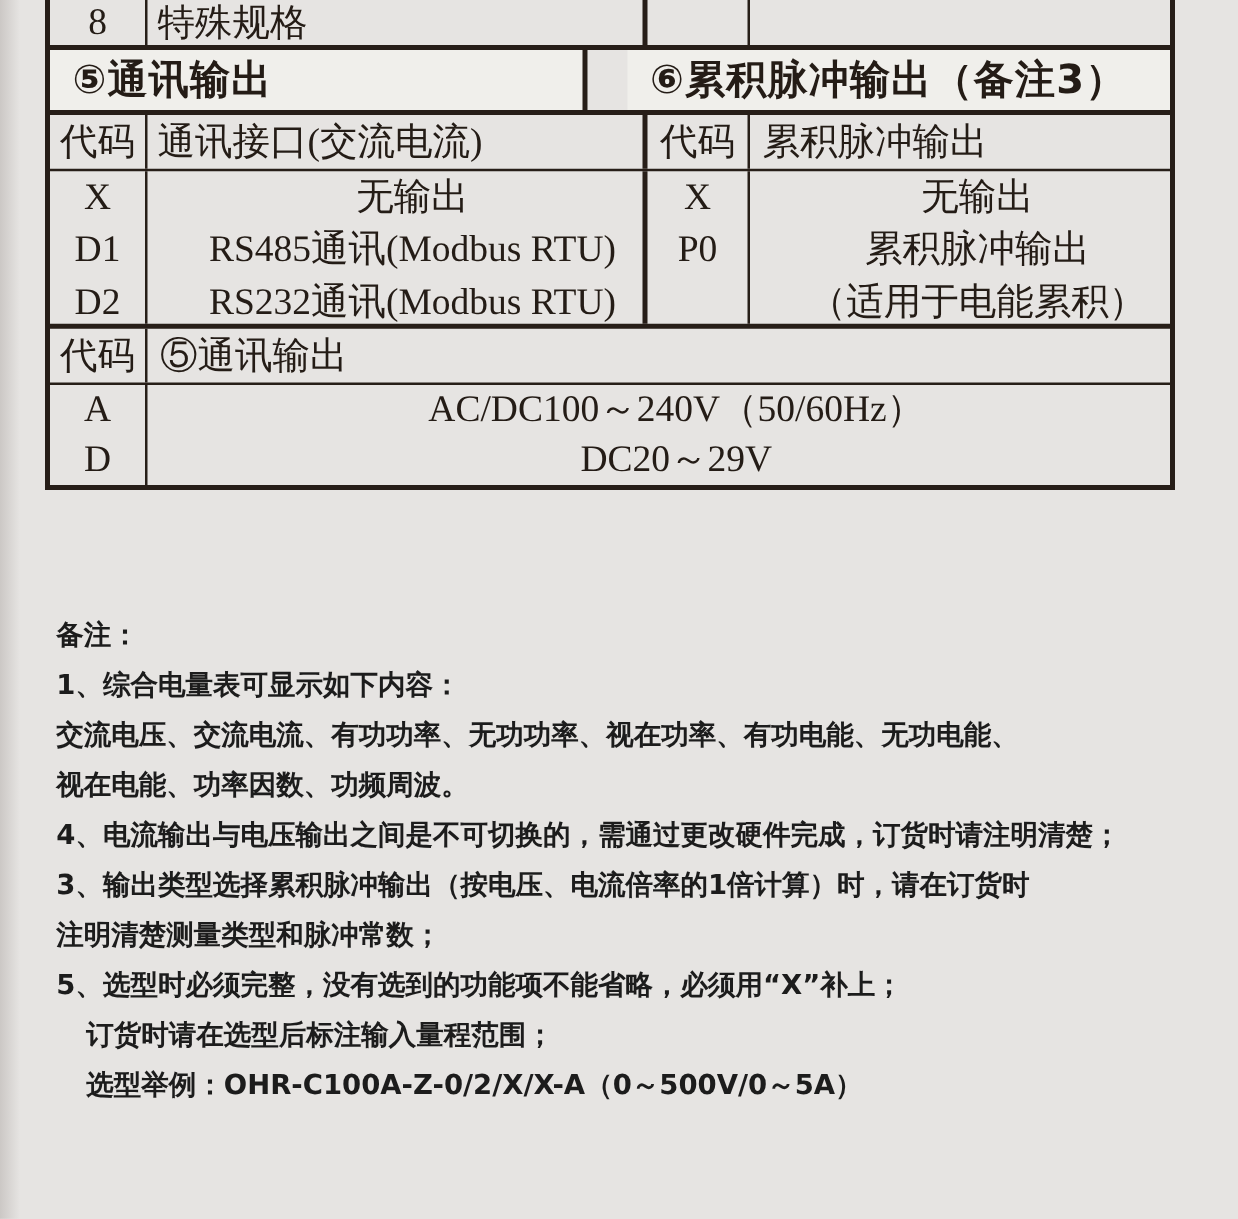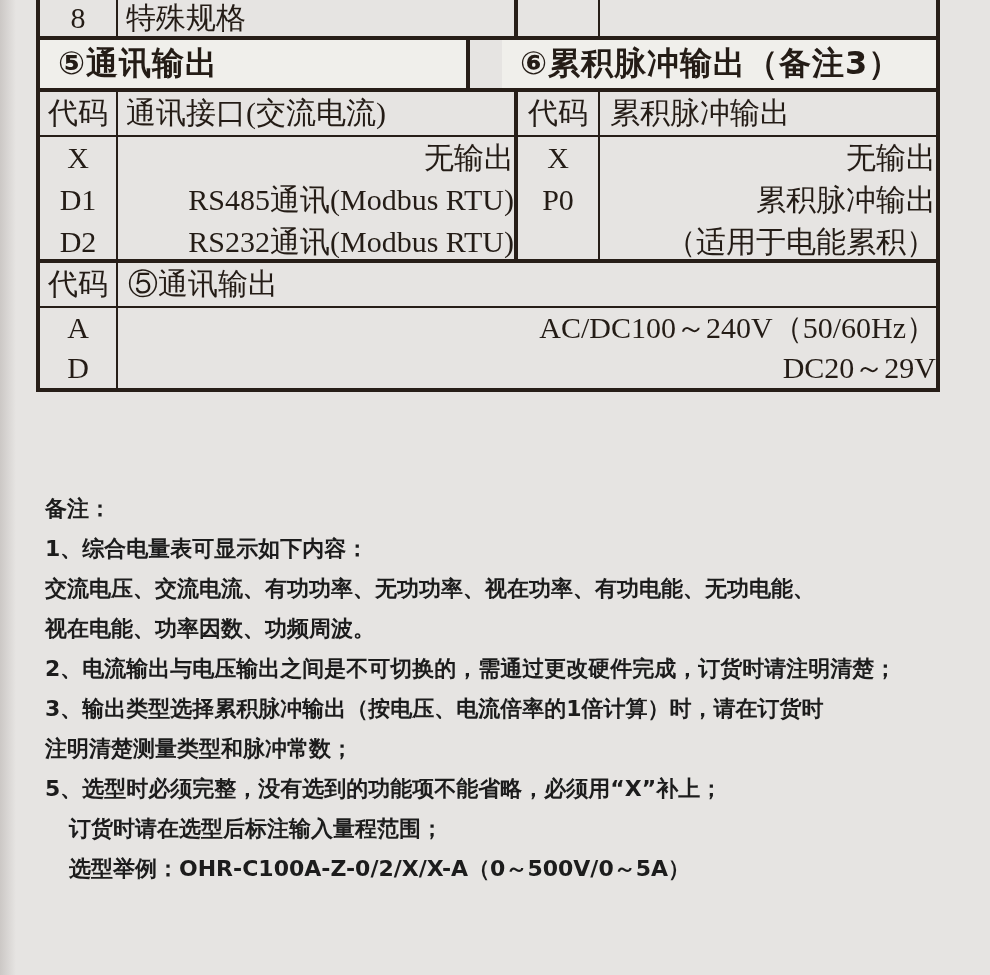--- a/index.html
+++ b/index.html
@@ -55,21 +55,21 @@
   .r1{height:52px;gap:32px;}
   .r2{height:45px;}
   .r3{height:126px;}
   .r4{height:50px;}
   .r5{height:45px;}
   .r6{height:80px;}
 
   .stack{display:block;padding:0;}
   .stack .ln{line-height:42px;height:42px;white-space:nowrap;}
   .stack.code-col .ln,.stack.codeR .ln{text-align:center;}
-  .stack.descL .ln,.stack.descR .ln,.stack.rest .ln{text-align:right;padding-left:8px;margin-left:20px;}
+  .stack.descL .ln,.stack.descR .ln,.stack.rest .ln{text-align:center;padding-left:8px;margin-left:20px;}
   .r6 .stack .ln{line-height:40px;height:40px;}
 
   
   .notes{
     position:absolute;left:45px;top:489px;width:920px;
     font-family:"DejaVu Sans","Liberation Sans",sans-serif;
     font-weight:700;font-size:22px;color:#1c1c1c;
   }
   .note-line{height:40px;line-height:40px;white-space:nowrap;}
   .note-line.indent{margin-left:24px;}
@@ -141,20 +141,20 @@
       </div>
     </div>
 
   </div>
 
   <div class="notes">
     <div class="note-line">备注：</div>
     <div class="note-line">1、综合电量表可显示如下内容：</div>
     <div class="note-line">交流电压、交流电流、有功功率、无功功率、视在功率、有功电能、无功电能、</div>
     <div class="note-line">视在电能、功率因数、功频周波。</div>
-    <div class="note-line">2、电流输出与电压输出之间是不可切换的，需通过更改硬件完成，订货时请注明清楚；</div>
+    <div class="note-line">4、电流输出与电压输出之间是不可切换的，需通过更改硬件完成，订货时请注明清楚；</div>
     <div class="note-line">3、输出类型选择累积脉冲输出（按电压、电流倍率的1倍计算）时，请在订货时</div>
     <div class="note-line">注明清楚测量类型和脉冲常数；</div>
     <div class="note-line">5、选型时必须完整，没有选到的功能项不能省略，必须用“X”补上；</div>
     <div class="note-line indent">订货时请在选型后标注输入量程范围；</div>
     <div class="note-line indent">选型举例：OHR-C100A-Z-0/2/X/X-A（0～500V/0～5A）</div>
   </div>
 </div>
 
 </body></html>

